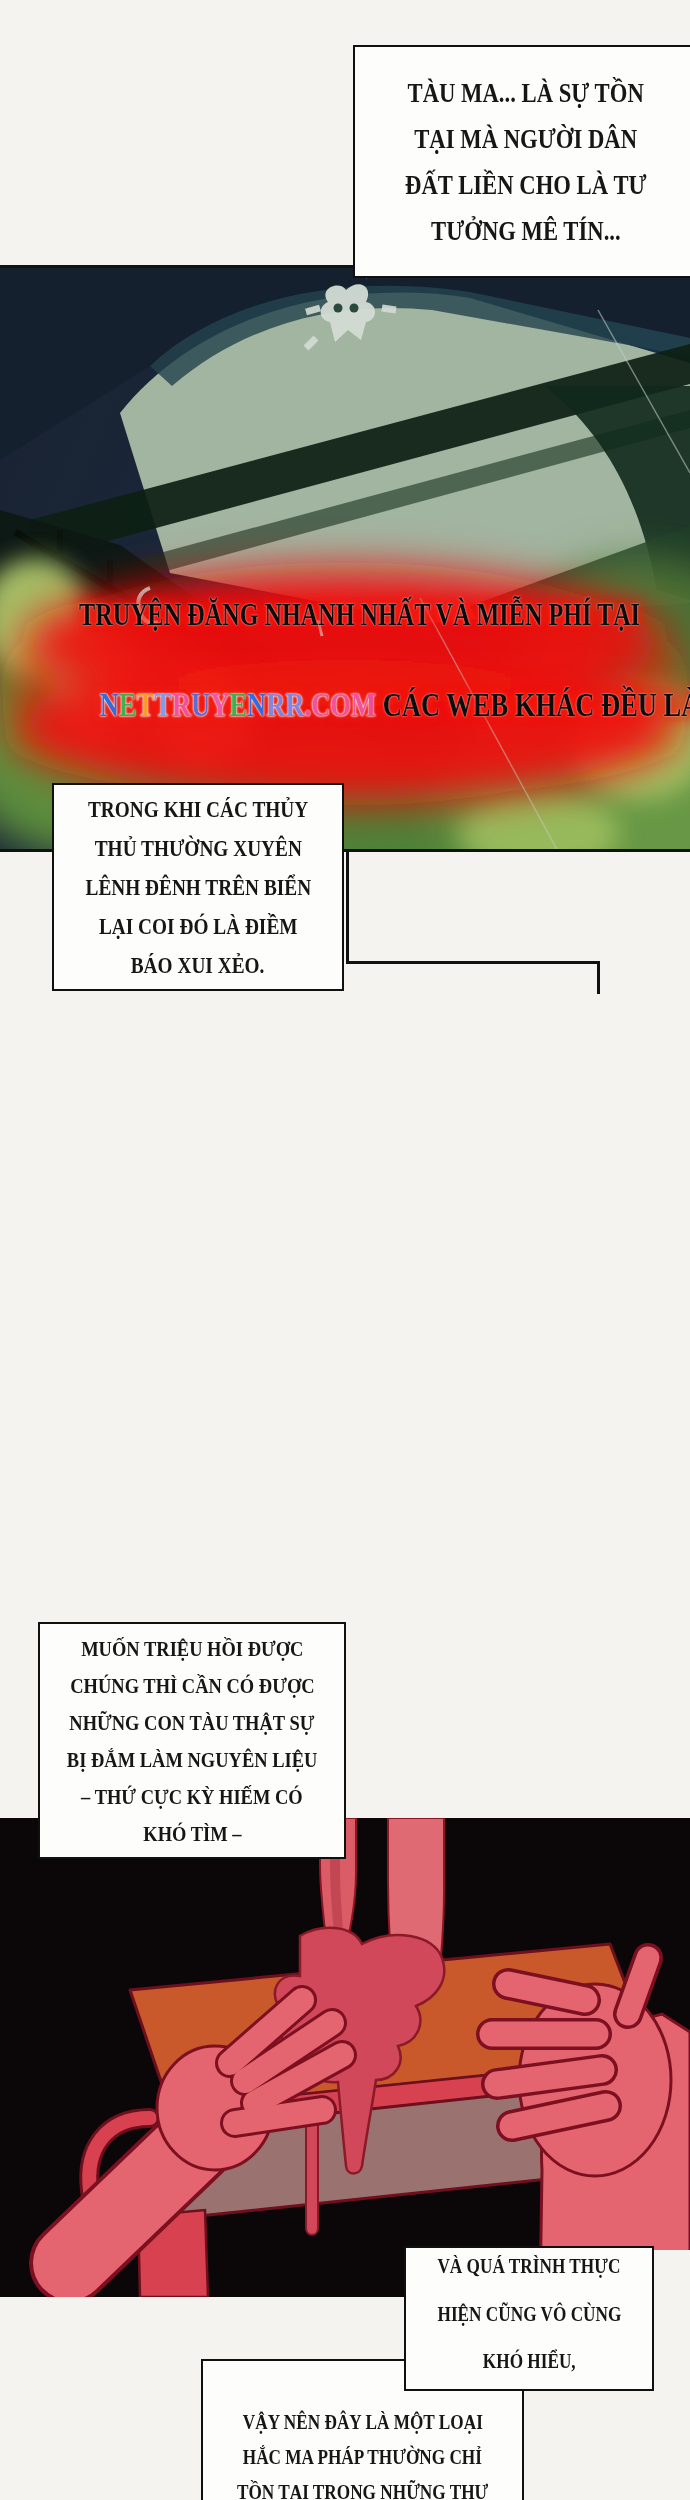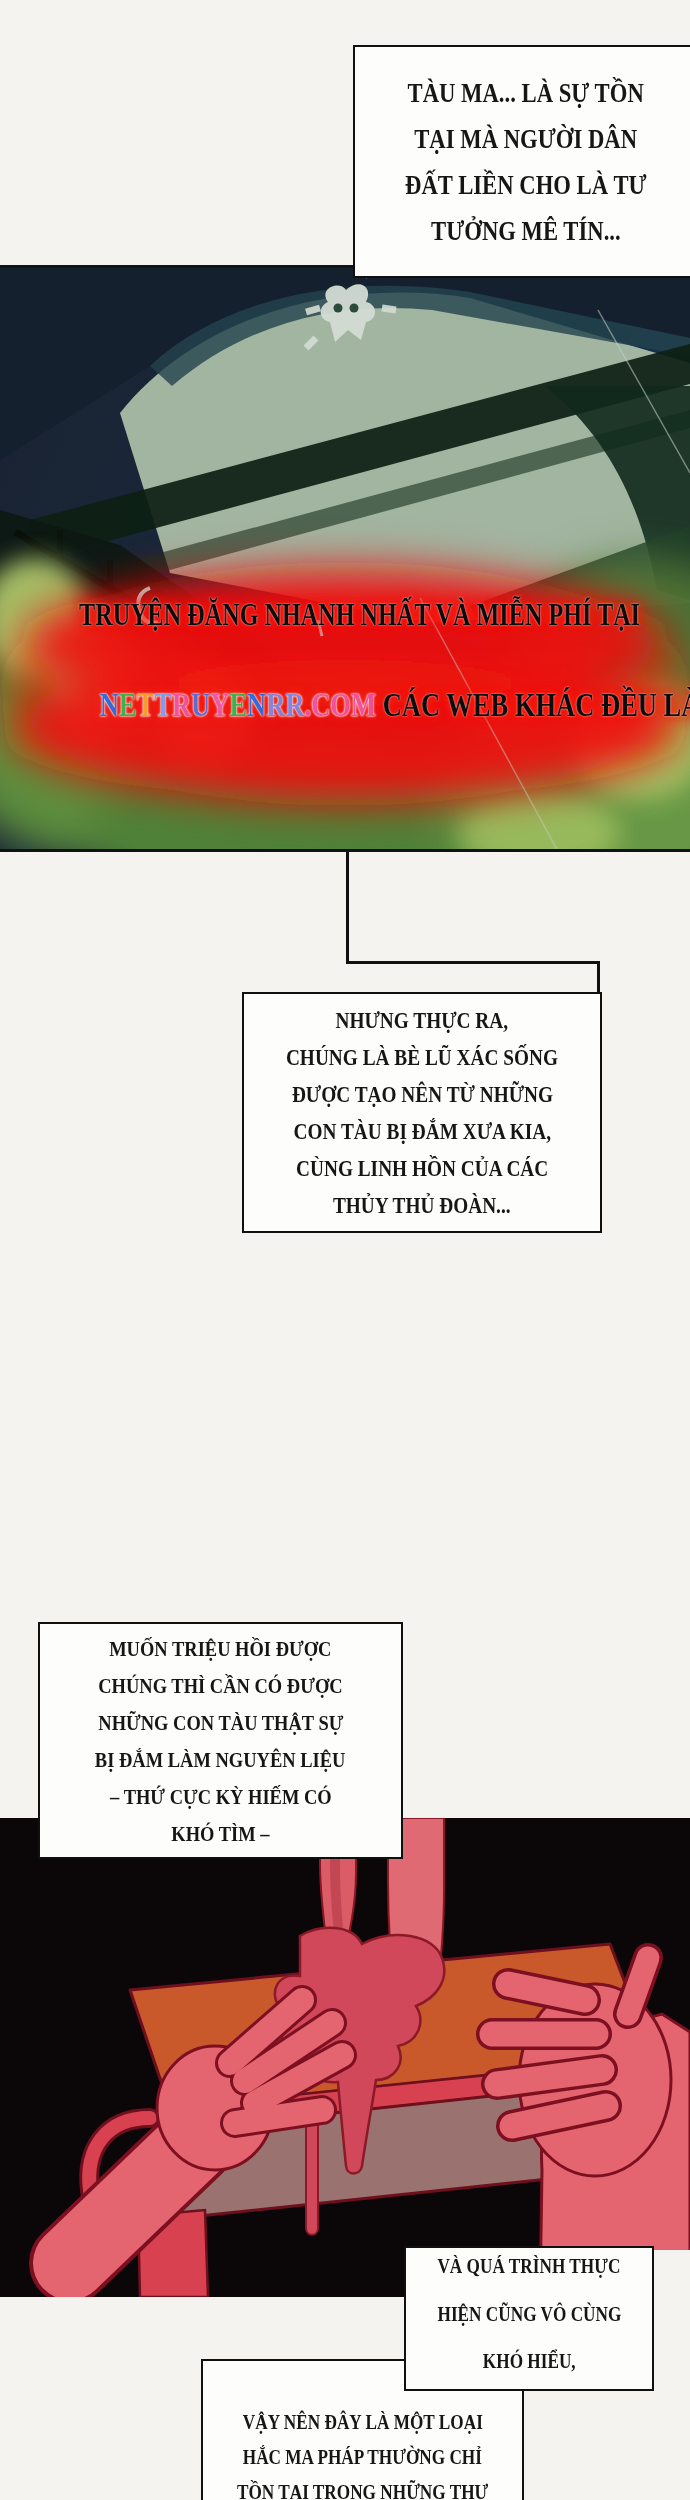--- a/index.html
+++ b/index.html
@@ -119,33 +119,32 @@
   <div class="wm wm1">
     <span class="wm-inner">TRUYỆN ĐĂNG NHANH NHẤT VÀ MIỄN PHÍ TẠI</span>
   </div>
 
   <div class="wm wm2">
     <span class="wm-inner">
       <span class="site"><span style="color: rgb(46, 110, 222);">N</span><span style="color: rgb(60, 177, 78);">E</span><span style="color: rgb(245, 158, 42);">T</span><span style="color: rgb(127, 158, 240);">T</span><span style="color: rgb(239, 83, 159);">R</span><span style="color: rgb(91, 108, 214);">U</span><span style="color: rgb(238, 88, 170);">Y</span><span style="color: rgb(60, 177, 78);">E</span><span style="color: rgb(46, 110, 222);">N</span><span style="color: rgb(130, 134, 221);">R</span><span style="color: rgb(130, 134, 221);">R</span><span style="color: rgb(239, 83, 159);">.</span><span style="color: rgb(239, 83, 159);">C</span><span style="color: rgb(239, 83, 159);">O</span><span style="color: rgb(239, 83, 159);">M</span></span><span> CÁC WEB KHÁC ĐỀU LÀ ĂN CẮP</span>
     </span>
   </div>
 
+  <div class="cap box2 z5" style="left:52px;top:783px;width:292px;height:208px;">
+    <div class="ln">TRONG KHI CÁC THỦY</div>
+    <div class="ln">THỦ THƯỜNG XUYÊN</div>
+    <div class="ln">LÊNH ĐÊNH TRÊN BIỂN</div>
+    <div class="ln">LẠI COI ĐÓ LÀ ĐIỀM</div>
+    <div class="ln">BÁO XUI XẺO.</div>
+  </div>
 
   <div class="stepline" style="left:346px;top:852px;width:2.5px;height:112px;"></div>
   <div class="stepline" style="left:346px;top:961px;width:254px;height:2.5px;"></div>
   <div class="stepline" style="left:597px;top:961px;width:2.5px;height:33px;"></div>
 
-  <div class="cap box3 z5" style="left:242px;top:992px;width:360px;height:241px;">
-    <div class="ln">NHƯNG THỰC RA,</div>
-    <div class="ln">CHÚNG LÀ BÈ LŨ XÁC SỐNG</div>
-    <div class="ln">ĐƯỢC TẠO NÊN TỪ NHỮNG</div>
-    <div class="ln">CON TÀU BỊ ĐẮM XƯA KIA,</div>
-    <div class="ln">CÙNG LINH HỒN CỦA CÁC</div>
-    <div class="ln">THỦY THỦ ĐOÀN...</div>
-  </div>
 
   <div class="ritual">
     <svg width="690" height="479" viewBox="0 0 690 479">
       <rect x="0" y="0" width="690" height="479" fill="#0b0709"></rect>
 
       <path d="M320,0 h36 v55 c0,32 -7,62 -13,88 c-2,9 -13,9 -14,0 c-5,-36 -9,-72 -9,-98 Z" fill="#db5c66" stroke="#8c1626" stroke-width="2"></path>
       <path d="M388,0 h56 v72 c0,42 -4,82 -8,114 l-40,5 c-5,-42 -8,-92 -8,-127 Z" fill="#e06a74" stroke="#8c1626" stroke-width="2"></path>
       <path d="M330,0 h10 v45 c0,38 3,68 6,92 l-8,2 c-6,-30 -8,-72 -8,-98 Z" fill="#c04551" opacity="0.9"></path>
 
       <g stroke="#6e0f1e" stroke-width="3" stroke-linejoin="round">
@@ -194,21 +193,21 @@
             <line x1="596" y1="216" x2="492" y2="216"></line>
           <line x1="602" y1="252" x2="497" y2="266"></line>
             <line x1="606" y1="288" x2="512" y2="308"></line>
         </g>
         <line x1="648" y1="140" x2="628" y2="196" stroke="#7c1020" stroke-width="30" stroke-linecap="round"></line>
         <line x1="648" y1="140" x2="628" y2="196" stroke="#e4656f" stroke-width="23" stroke-linecap="round"></line>
       </g>
     </svg>
   </div>
 
-  <div class="cap box4 z5" style="left:38px;top:1622px;width:365px;height:237px;">
+  <div class="cap box4 z5" style="left:38px;top:1622px;width:308px;height:237px;">
     <div class="ln">MUỐN TRIỆU HỒI ĐƯỢC</div>
     <div class="ln">CHÚNG THÌ CẦN CÓ ĐƯỢC</div>
     <div class="ln">NHỮNG CON TÀU THẬT SỰ</div>
     <div class="ln">BỊ ĐẮM LÀM NGUYÊN LIỆU</div>
     <div class="ln">– THỨ CỰC KỲ HIẾM CÓ</div>
     <div class="ln">KHÓ TÌM –</div>
   </div>
 
   <div class="cap box6 z6" style="left:201px;top:2359px;width:323px;height:160px;justify-content:flex-start;padding-top:44px;">
     <div class="ln">VẬY NÊN ĐÂY LÀ MỘT LOẠI</div>

